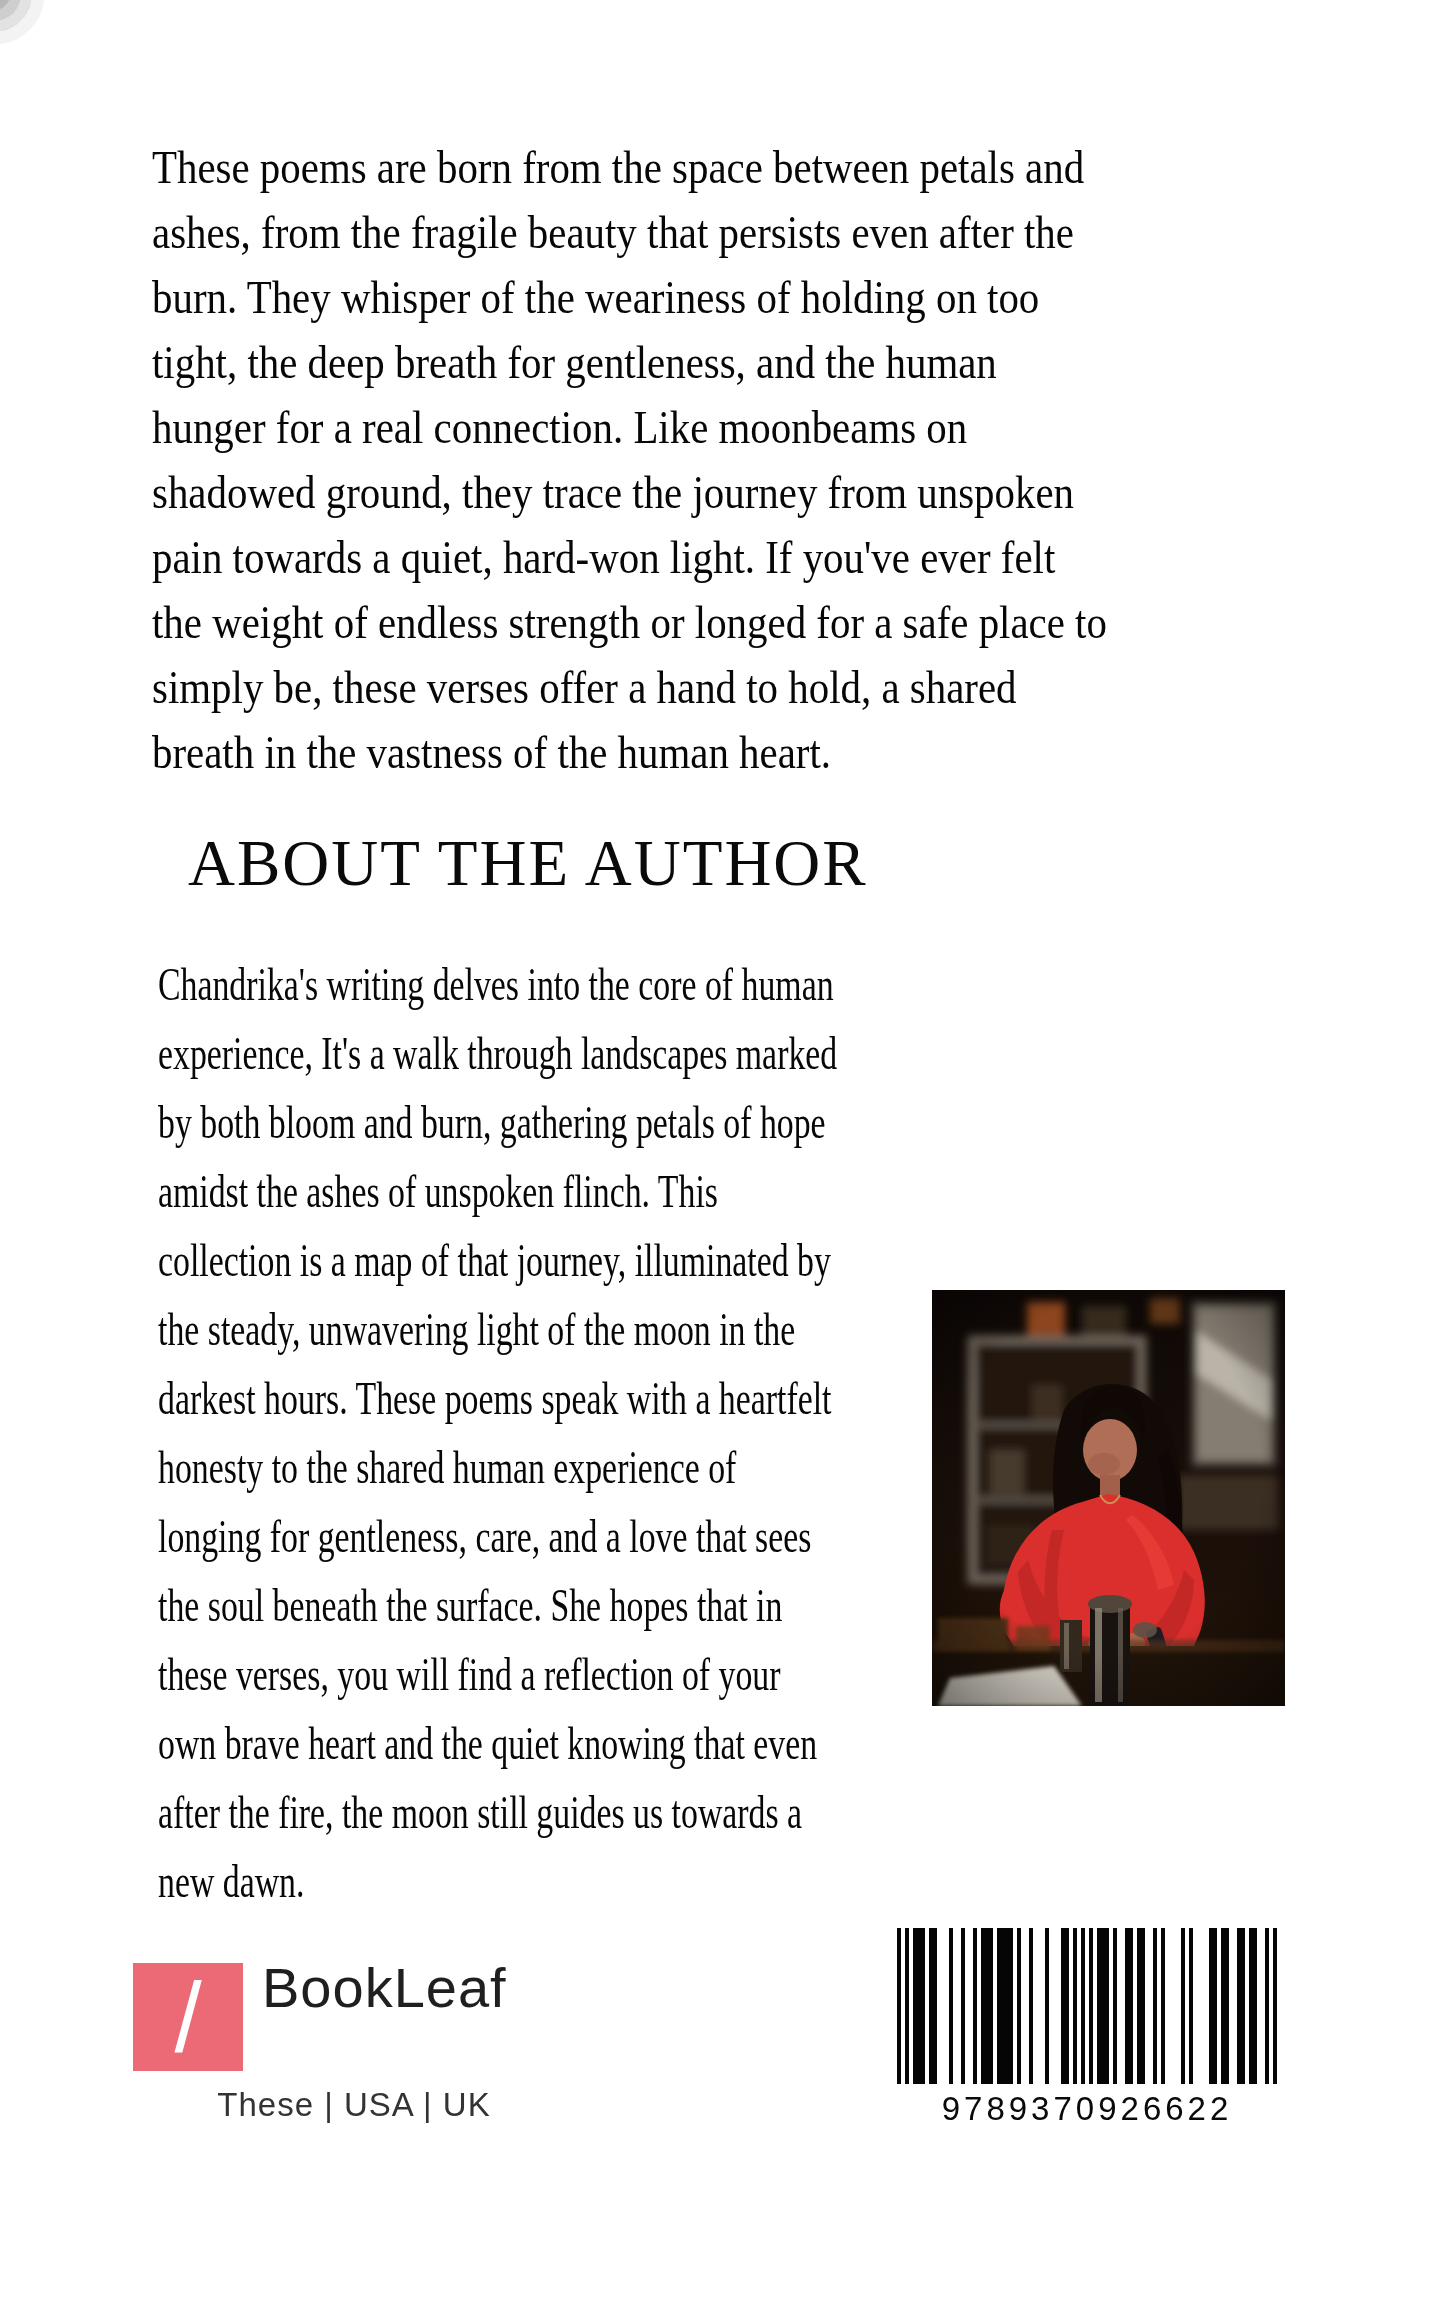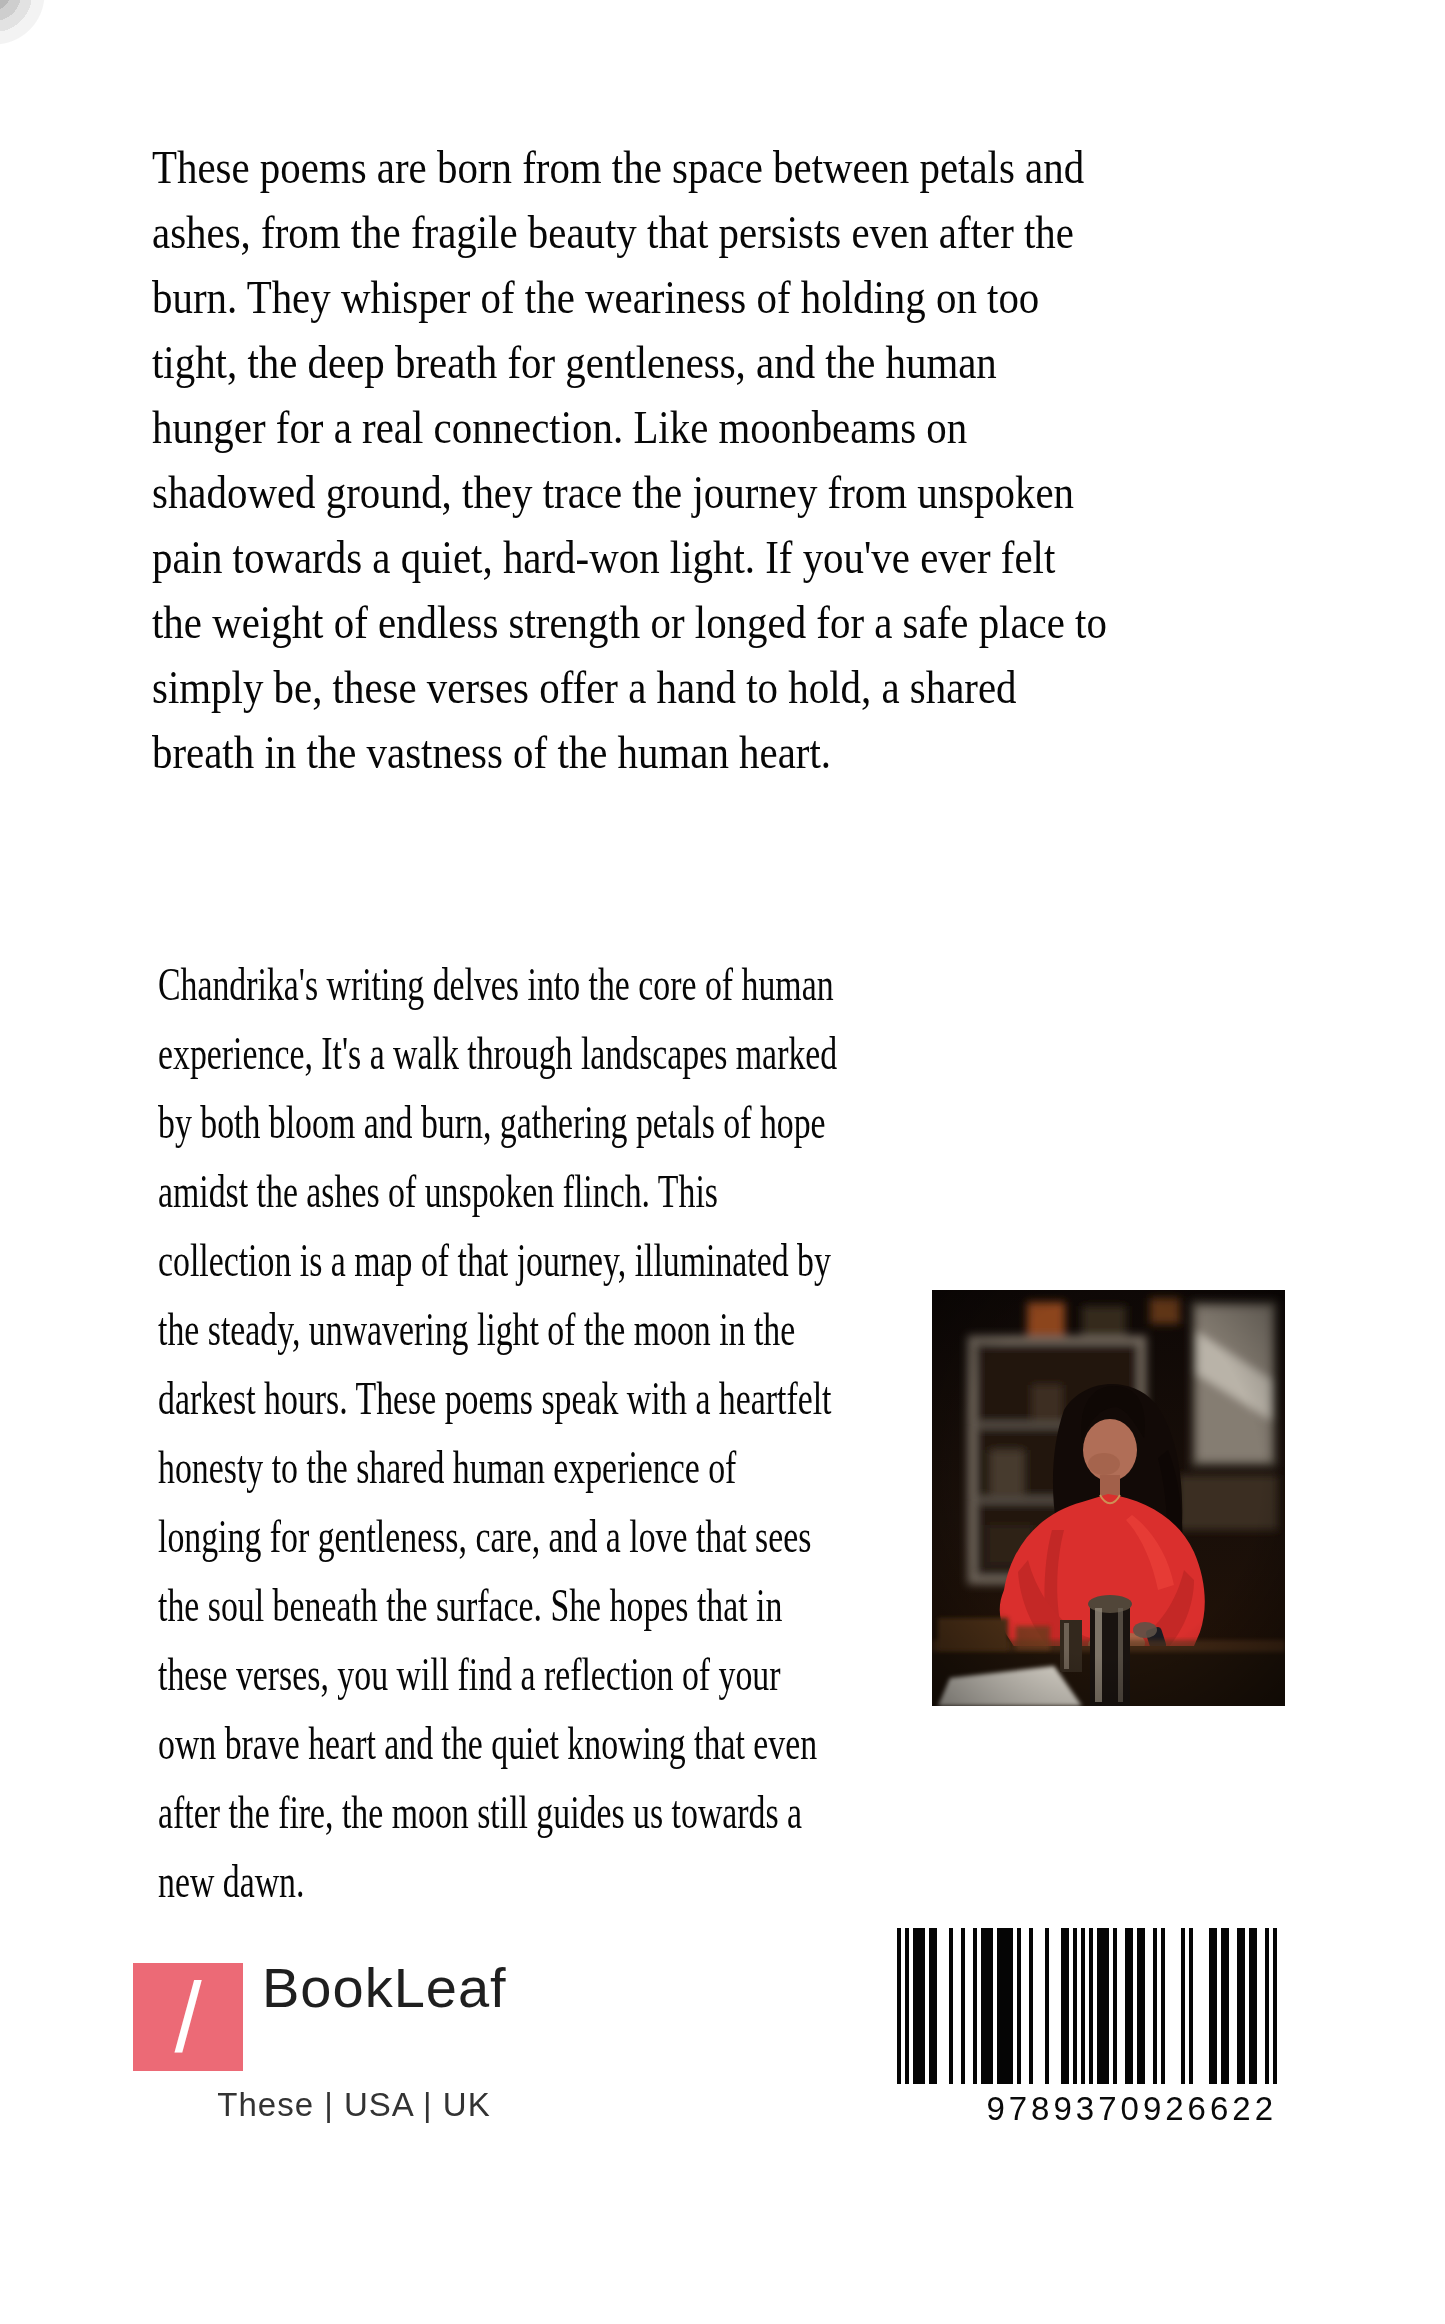--- a/index.html
+++ b/index.html
@@ -51,21 +51,21 @@
   }
   .publisher-regions {
     position:absolute; left:128px; top:2086px; width:452px; text-align:center;
     font-family:"Liberation Sans","DejaVu Sans",sans-serif;
     font-weight:300; font-size:33px; color:#333333; letter-spacing:1px;
   }
 
   .isbn-barcode { position:absolute; left:897px; top:1928px; width:380px; }
   .barcode-bars { display:flex; height:156px; width:380px; }
   .barcode-number {
-    margin-top:6px; text-align:right;
+    margin-top:6px; text-align:center;
     font-family:"Liberation Sans","DejaVu Sans",sans-serif;
     font-size:33px; letter-spacing:4px; color:#0a0a0a;
   }
 </style>
 </head>
 <body>
 
 <div class="page">
 
   <div class="corner-decor"></div>
@@ -74,20 +74,21 @@
 ashes, from the fragile beauty that persists even after the
 burn. They whisper of the weariness of holding on too
 tight, the deep breath for gentleness, and the human
 hunger for a real connection. Like moonbeams on
 shadowed ground, they trace the journey from unspoken
 pain towards a quiet, hard-won light. If you've ever felt
 the weight of endless strength or longed for a safe place to
 simply be, these verses offer a hand to hold, a shared
 breath in the vastness of the human heart.</div>
 
+  <div class="about-heading">ABOUT THE AUTHOR</div>
 
   <div class="author-bio">Chandrika's writing delves into the core of human
 experience, It's a walk through landscapes marked
 by both bloom and burn, gathering petals of hope
 amidst the ashes of unspoken flinch. This
 collection is a map of that journey, illuminated by
 the steady, unwavering light of the moon in the
 darkest hours. These poems speak with a heartfelt
 honesty to the shared human experience of
 longing for gentleness, care, and a love that sees

